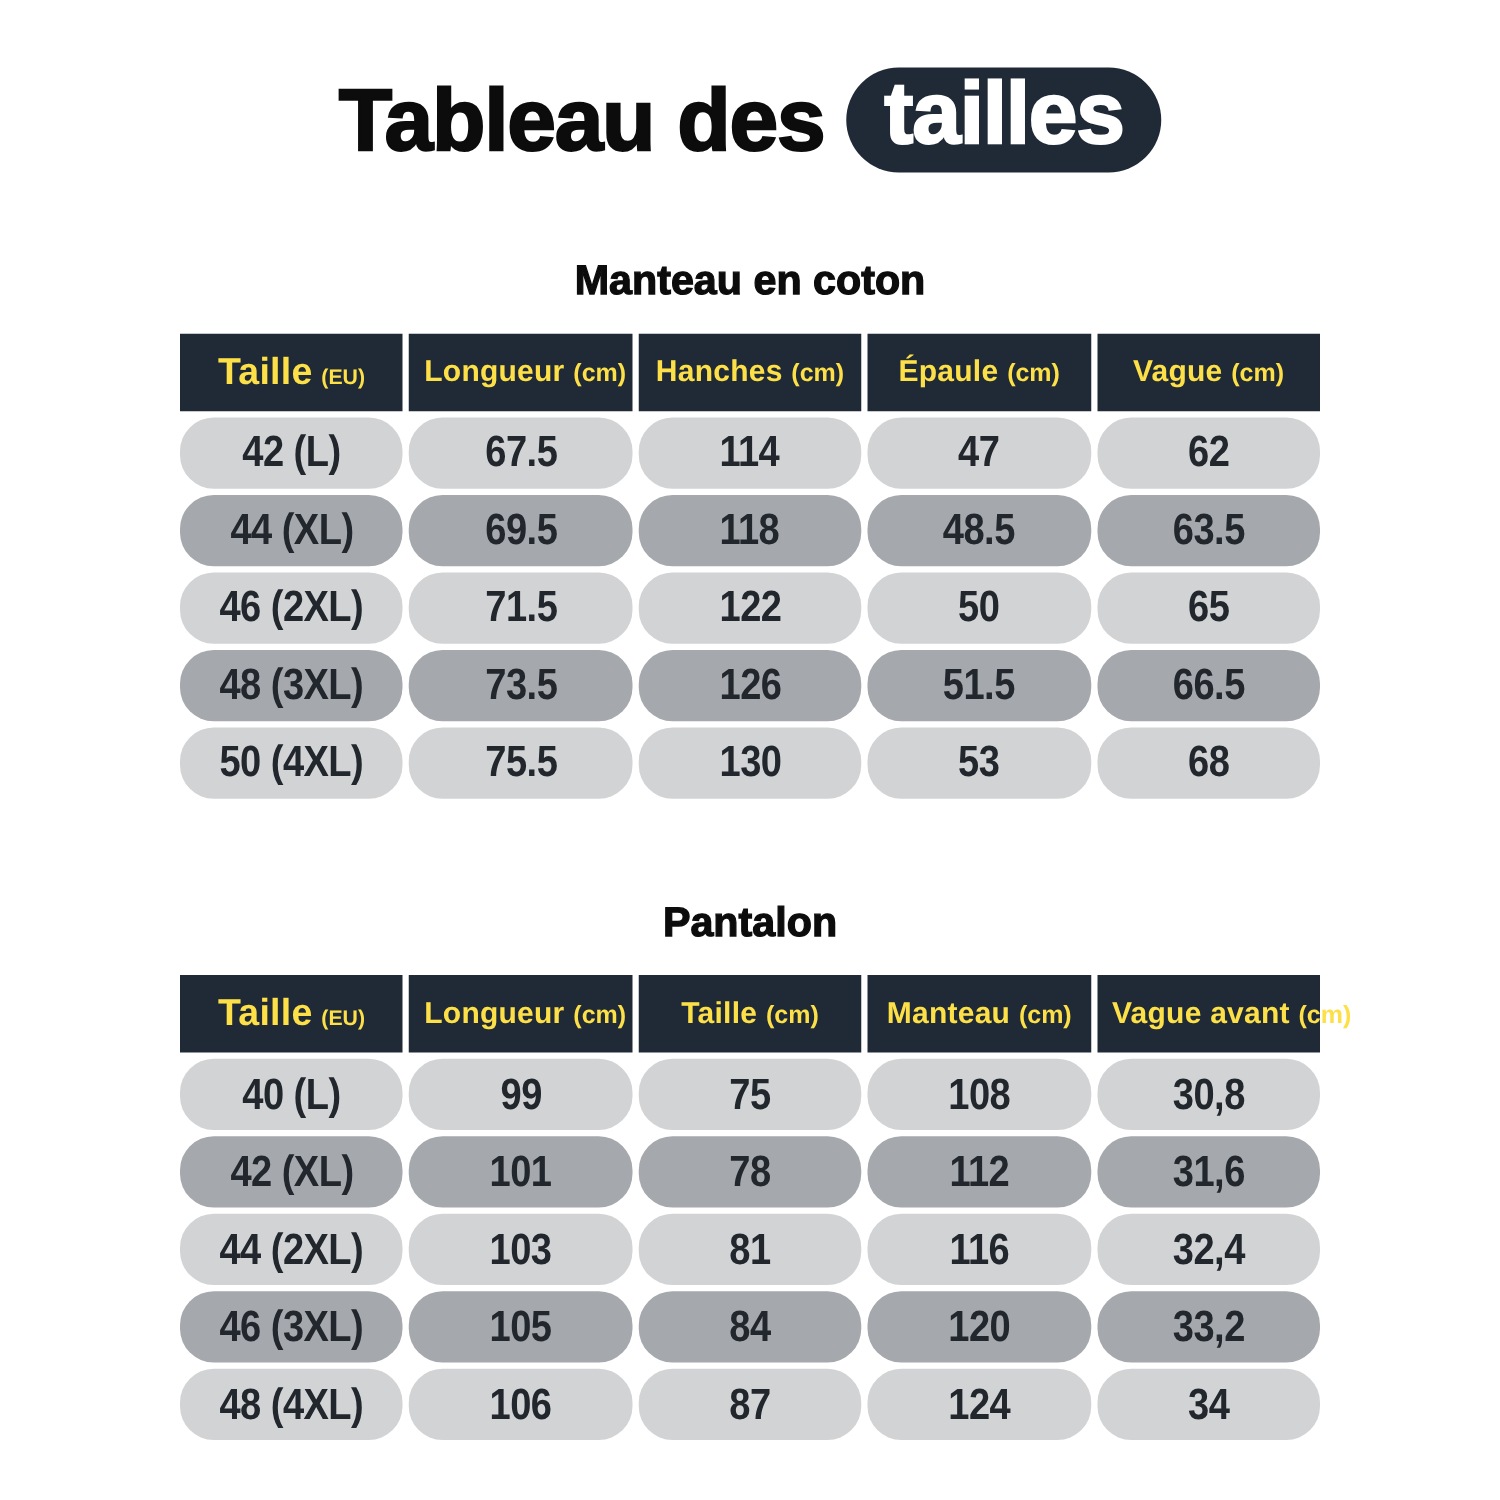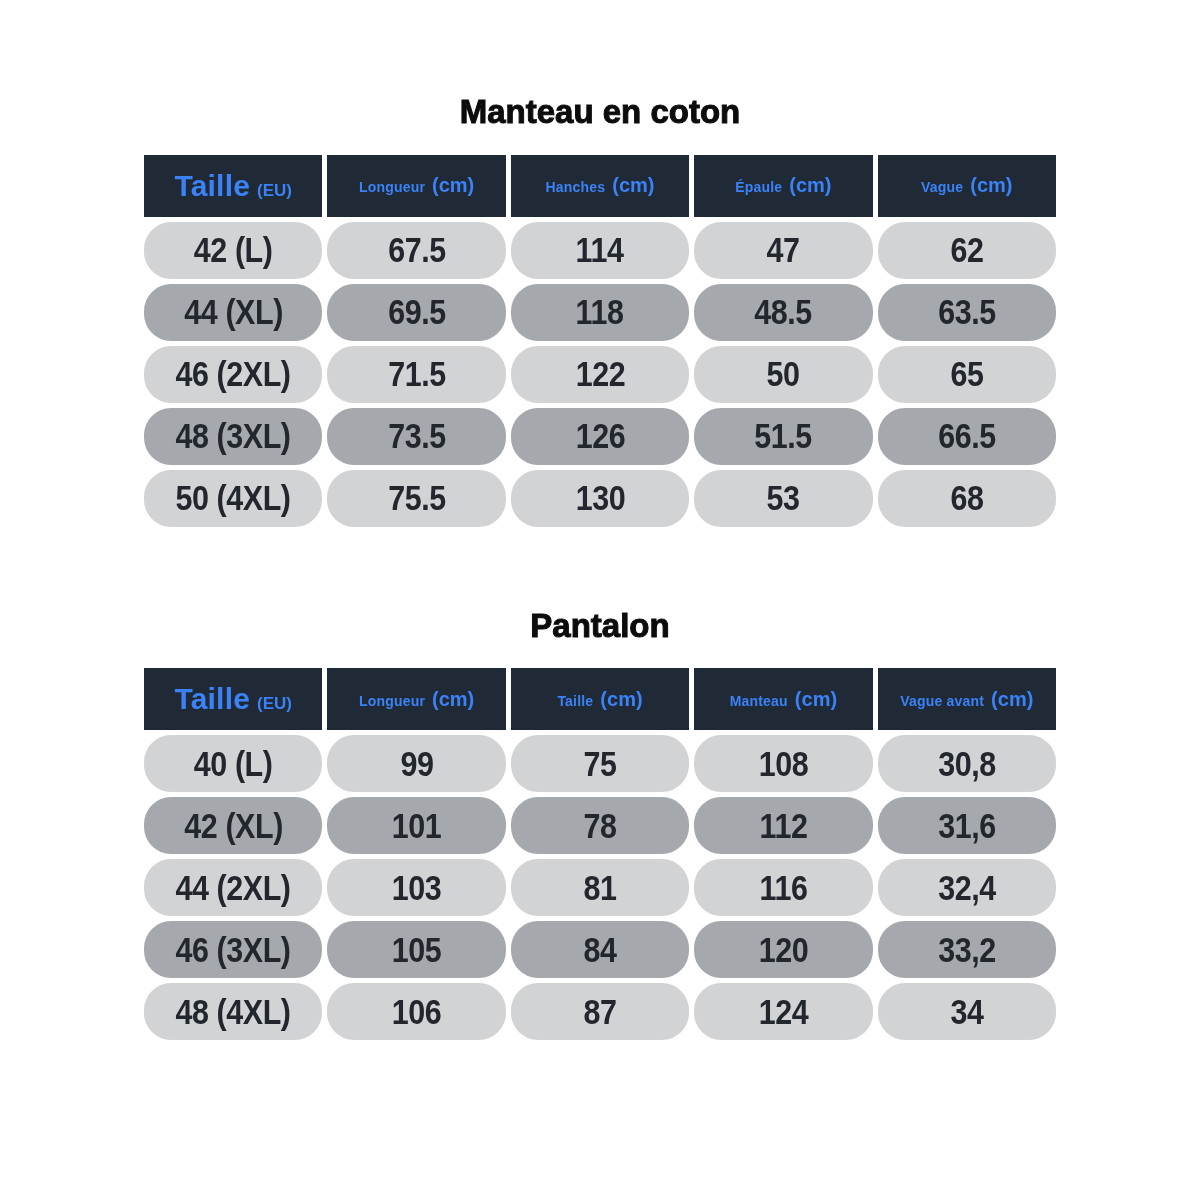--- a/index.html
+++ b/index.html
@@ -55,42 +55,42 @@
 
   
   .sub-title {
     text-align: center;
     font-size: 33px;
     font-weight: 700;
     color: var(--title-text);
     -webkit-text-stroke: 1px var(--title-text);
     line-height: 1.2;
   }
-  .sub-title.coat  { margin-top: 92px; }
+  .sub-title.coat  { margin-top: 66px; }
   .sub-title.pants { margin-top: 74px; }
 
   
   table.size-table {
     border-collapse: separate;
     border-spacing: 5px;
     table-layout: fixed;
     width: 922px;
     margin: 18px auto 0 auto;
   }
   table.size-table thead th {
     background: var(--navy);
-    color: #3b82f6;
+    color: #fde047;
     height: 62px;
     text-align: center;
     vertical-align: middle;
     font-weight: 700;
     white-space: nowrap;
     padding: 12px;
   }
-  .h-label { font-size: 14px; letter-spacing: 0.2px; }
+  .h-label { font-size: 24px; letter-spacing: 0.2px; }
   .h-unit  { font-size: 20px; margin-left: 7px; font-weight: 700; }
   th.th-first .h-label { font-size: 30px; }
   th.th-first .h-unit  { font-size: 17px; }
 
   table.size-table tbody td {
     height: 57px;
     text-align: center;
     vertical-align: middle;
     padding: 0;
     color: var(--cell-text);
@@ -106,20 +106,24 @@
     font-weight: 700;
     letter-spacing: -0.5px;
     white-space: nowrap;
   }
 </style>
 </head>
 <body>
 
 <div class="page">
 
+  <div class="main-title">
+    <span class="title-plain">Tableau des</span>
+    <span class="title-badge">tailles</span>
+  </div>
 
   <div class="sub-title coat">Manteau en coton</div>
 
   <table class="size-table">
     <thead>
       <tr>
         <th class="th-first"><span class="h-label">Taille</span><span class="h-unit">(EU)</span></th>
         <th><span class="h-label">Longueur</span><span class="h-unit">(cm)</span></th>
         <th><span class="h-label">Hanches</span><span class="h-unit">(cm)</span></th>
         <th><span class="h-label">Épaule</span><span class="h-unit">(cm)</span></th>

